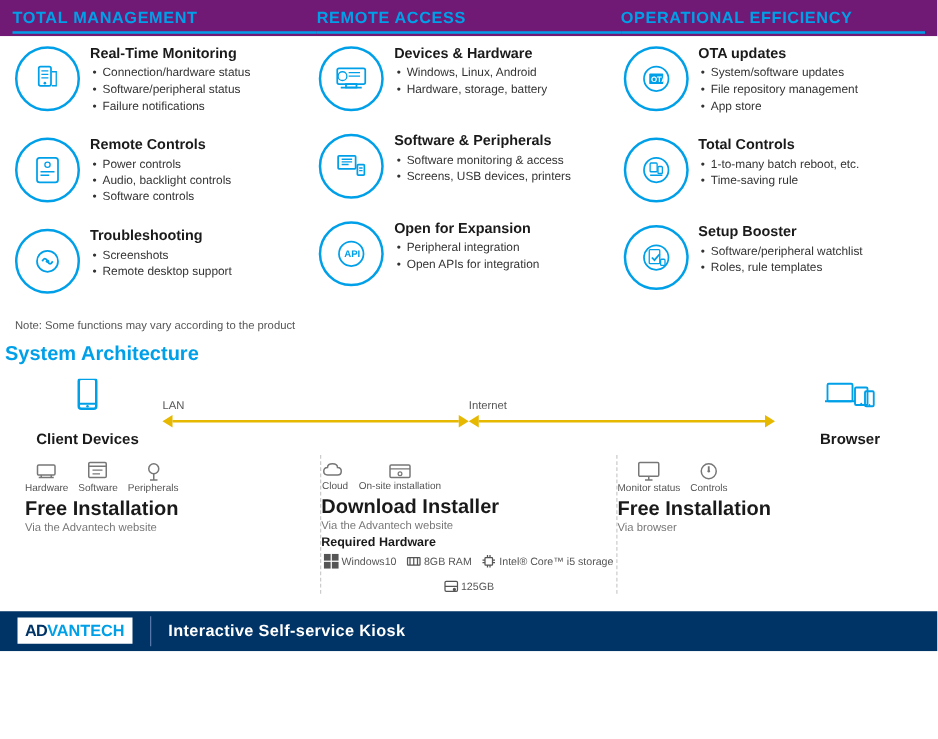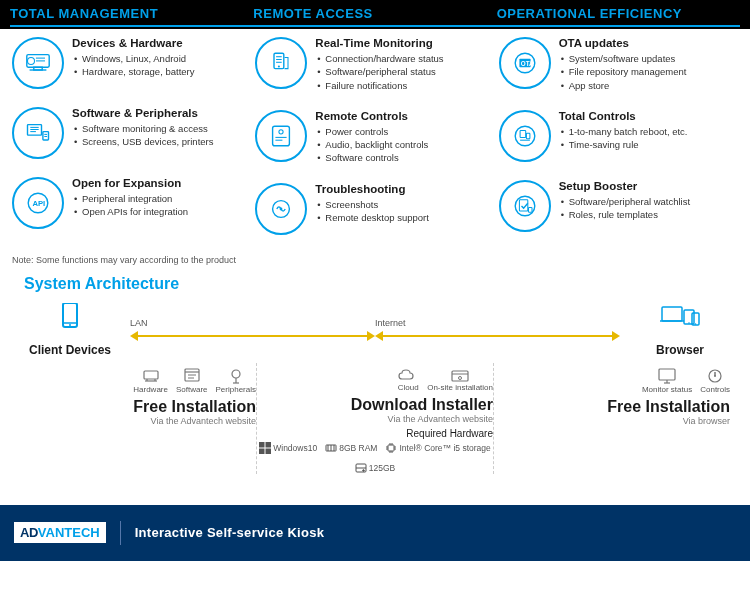--- a/index.html
+++ b/index.html
@@ -1,21 +1,21 @@
 <!DOCTYPE html>
 <html><head>
   <meta charset="utf-8">
   <style>
     * { box-sizing: border-box; margin: 0; padding: 0; }
     body { font-family: Arial, sans-serif; background: #fff; width: 750px; font-size: 11px; overflow-x: hidden; }
 
     
     .top-headers {
       display: flex;
-      background: #000000;
+      background: #701a75;
       padding: 6px 10px 2px 10px;
     }
     .top-header {
       flex: 1;
       font-size: 13px;
       font-weight: bold;
       color: #00a0e9;
       text-transform: uppercase;
       letter-spacing: 0.5px;
       padding-bottom: 4px;
@@ -78,21 +78,20 @@
     .note-text {
       font-size: 9px;
       color: #555;
       padding: 2px 12px 4px;
     }
 
     
     .sys-arch-header {
       background: #fff;
       padding: 6px 4px 4px;
-      margin-left: 20px;
     }
     .sys-arch-header h2 {
       font-size: 16px;
       font-weight: bold;
       color: #00a0e9;
     }
 
     .arch-diagram {
       background: #fff;
       padding: 6px 10px 10px;
@@ -179,30 +178,30 @@
 
     .arch-details {
       display: flex;
       padding: 0 10px;
       margin-top: 6px;
     }
     .arch-detail-col {
       flex: 1;
       display: flex;
       flex-direction: column;
-      align-items: flex-end;
+      align-items: flex-start;
     }
     .arch-detail-col.middle {
       border-left: 1px dashed #ccc;
       border-right: 1px dashed #ccc;
     }
 
     .req-hw {
       font-size: 10px;
-      font-weight: normal;
+      font-weight: bold;
       color: #1a1a1a;
       margin-bottom: 3px;
     }
     .hw-items {
       display: flex;
       gap: 8px;
       justify-content: center;
       flex-wrap: wrap;
     }
     .hw-item {
@@ -211,22 +210,22 @@
       gap: 2px;
       font-size: 8.5px;
       color: #555;
     }
 
     
     .footer {
       background: #003366;
       display: flex;
       align-items: center;
-      padding: 16px 14px;
-      margin-top: 21px;
+      padding: 4px 14px;
+      margin-top: 4px;
     }
     .footer-logo {
       display: flex;
       align-items: center;
       margin-right: 14px;
     }
     .logo-box {
       background: #fff;
       padding: 3px 6px;
       display: flex;
@@ -264,20 +263,81 @@
 </head>
 <body>
 
 <div class="top-headers">
   <div class="top-header">Total Management</div>
   <div class="top-header">Remote Access</div>
   <div class="top-header">Operational Efficiency</div>
 </div>
 
 <div class="feature-grid">
+
+  <div class="feature-col">
+
+    <div class="feature-item">
+      <div class="feature-icon">
+        <svg class="icon-svg" viewBox="0 0 40 40" fill="none">
+          <rect x="10" y="6" width="14" height="22" rx="2" stroke="#00a0e9" stroke-width="2"></rect>
+          <line x1="13" y1="11" x2="21" y2="11" stroke="#00a0e9" stroke-width="1.5"></line>
+          <line x1="13" y1="15" x2="21" y2="15" stroke="#00a0e9" stroke-width="1.5"></line>
+          <line x1="13" y1="19" x2="21" y2="19" stroke="#00a0e9" stroke-width="1.5"></line>
+          <circle cx="17" cy="25" r="1.5" fill="#00a0e9"></circle>
+          <path d="M25 12 L30 12 L30 28 L25 28" stroke="#00a0e9" stroke-width="1.5" fill="none"></path>
+        </svg>
+      </div>
+      <div class="feature-text">
+        <h3>Real-Time Monitoring</h3>
+        <ul>
+          <li>Connection/hardware status</li>
+          <li>Software/peripheral status</li>
+          <li>Failure notifications</li>
+        </ul>
+      </div>
+    </div>
+
+    <div class="feature-item">
+      <div class="feature-icon">
+        <svg class="icon-svg" viewBox="0 0 40 40" fill="none">
+          <rect x="8" y="6" width="24" height="28" rx="3" stroke="#00a0e9" stroke-width="2"></rect>
+          <circle cx="20" cy="14" r="3" stroke="#00a0e9" stroke-width="1.5"></circle>
+          <line x1="12" y1="22" x2="28" y2="22" stroke="#00a0e9" stroke-width="1.5"></line>
+          <line x1="12" y1="26" x2="22" y2="26" stroke="#00a0e9" stroke-width="1.5"></line>
+        </svg>
+      </div>
+      <div class="feature-text">
+        <h3>Remote Controls</h3>
+        <ul>
+          <li>Power controls</li>
+          <li>Audio, backlight controls</li>
+          <li>Software controls</li>
+        </ul>
+      </div>
+    </div>
+
+    <div class="feature-item">
+      <div class="feature-icon">
+        <svg class="icon-svg" viewBox="0 0 40 40" fill="none">
+          <circle cx="20" cy="20" r="12" stroke="#00a0e9" stroke-width="2"></circle>
+          <path d="M14 20 Q17 14 20 20 Q23 26 26 20" stroke="#00a0e9" stroke-width="2" fill="none"></path>
+          <circle cx="20" cy="20" r="2" fill="#00a0e9"></circle>
+        </svg>
+      </div>
+      <div class="feature-text">
+        <h3>Troubleshooting</h3>
+        <ul>
+          <li>Screenshots</li>
+          <li>Remote desktop support</li>
+        </ul>
+      </div>
+    </div>
+
+  </div>
 
   <div class="feature-col">
 
     <div class="feature-item">
       <div class="feature-icon">
         <svg class="icon-svg" viewBox="0 0 40 40" fill="none">
           <rect x="4" y="8" width="32" height="18" rx="2" stroke="#00a0e9" stroke-width="2"></rect>
           <rect x="14" y="26" width="12" height="4" stroke="#00a0e9" stroke-width="2"></rect>
           <line x1="8" y1="30" x2="32" y2="30" stroke="#00a0e9" stroke-width="2"></line>
           <circle cx="10" cy="17" r="5" stroke="#00a0e9" stroke-width="1.5"></circle>
@@ -320,81 +380,20 @@
         <svg class="icon-svg" viewBox="0 0 40 40" fill="none">
           <circle cx="20" cy="20" r="14" stroke="#00a0e9" stroke-width="2"></circle>
           <text x="12" y="24" font-size="11" fill="#00a0e9" font-weight="bold">API</text>
         </svg>
       </div>
       <div class="feature-text">
         <h3>Open for Expansion</h3>
         <ul>
           <li>Peripheral integration</li>
           <li>Open APIs for integration</li>
-        </ul>
-      </div>
-    </div>
-
-  </div>
-
-  <div class="feature-col">
-
-    <div class="feature-item">
-      <div class="feature-icon">
-        <svg class="icon-svg" viewBox="0 0 40 40" fill="none">
-          <rect x="10" y="6" width="14" height="22" rx="2" stroke="#00a0e9" stroke-width="2"></rect>
-          <line x1="13" y1="11" x2="21" y2="11" stroke="#00a0e9" stroke-width="1.5"></line>
-          <line x1="13" y1="15" x2="21" y2="15" stroke="#00a0e9" stroke-width="1.5"></line>
-          <line x1="13" y1="19" x2="21" y2="19" stroke="#00a0e9" stroke-width="1.5"></line>
-          <circle cx="17" cy="25" r="1.5" fill="#00a0e9"></circle>
-          <path d="M25 12 L30 12 L30 28 L25 28" stroke="#00a0e9" stroke-width="1.5" fill="none"></path>
-        </svg>
-      </div>
-      <div class="feature-text">
-        <h3>Real-Time Monitoring</h3>
-        <ul>
-          <li>Connection/hardware status</li>
-          <li>Software/peripheral status</li>
-          <li>Failure notifications</li>
-        </ul>
-      </div>
-    </div>
-
-    <div class="feature-item">
-      <div class="feature-icon">
-        <svg class="icon-svg" viewBox="0 0 40 40" fill="none">
-          <rect x="8" y="6" width="24" height="28" rx="3" stroke="#00a0e9" stroke-width="2"></rect>
-          <circle cx="20" cy="14" r="3" stroke="#00a0e9" stroke-width="1.5"></circle>
-          <line x1="12" y1="22" x2="28" y2="22" stroke="#00a0e9" stroke-width="1.5"></line>
-          <line x1="12" y1="26" x2="22" y2="26" stroke="#00a0e9" stroke-width="1.5"></line>
-        </svg>
-      </div>
-      <div class="feature-text">
-        <h3>Remote Controls</h3>
-        <ul>
-          <li>Power controls</li>
-          <li>Audio, backlight controls</li>
-          <li>Software controls</li>
-        </ul>
-      </div>
-    </div>
-
-    <div class="feature-item">
-      <div class="feature-icon">
-        <svg class="icon-svg" viewBox="0 0 40 40" fill="none">
-          <circle cx="20" cy="20" r="12" stroke="#00a0e9" stroke-width="2"></circle>
-          <path d="M14 20 Q17 14 20 20 Q23 26 26 20" stroke="#00a0e9" stroke-width="2" fill="none"></path>
-          <circle cx="20" cy="20" r="2" fill="#00a0e9"></circle>
-        </svg>
-      </div>
-      <div class="feature-text">
-        <h3>Troubleshooting</h3>
-        <ul>
-          <li>Screenshots</li>
-          <li>Remote desktop support</li>
         </ul>
       </div>
     </div>
 
   </div>
 
   <div class="feature-col">
 
     <div class="feature-item">
       <div class="feature-icon">

